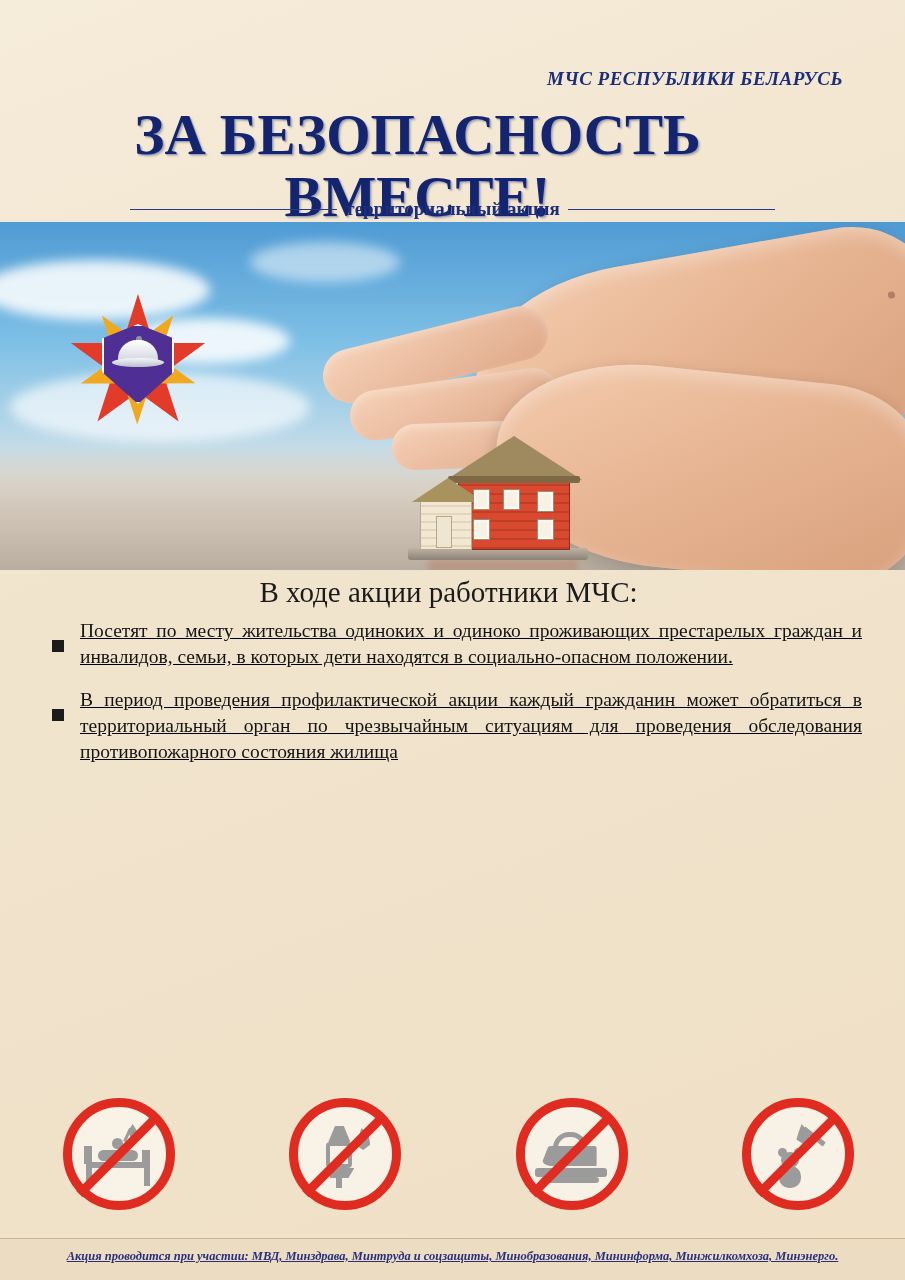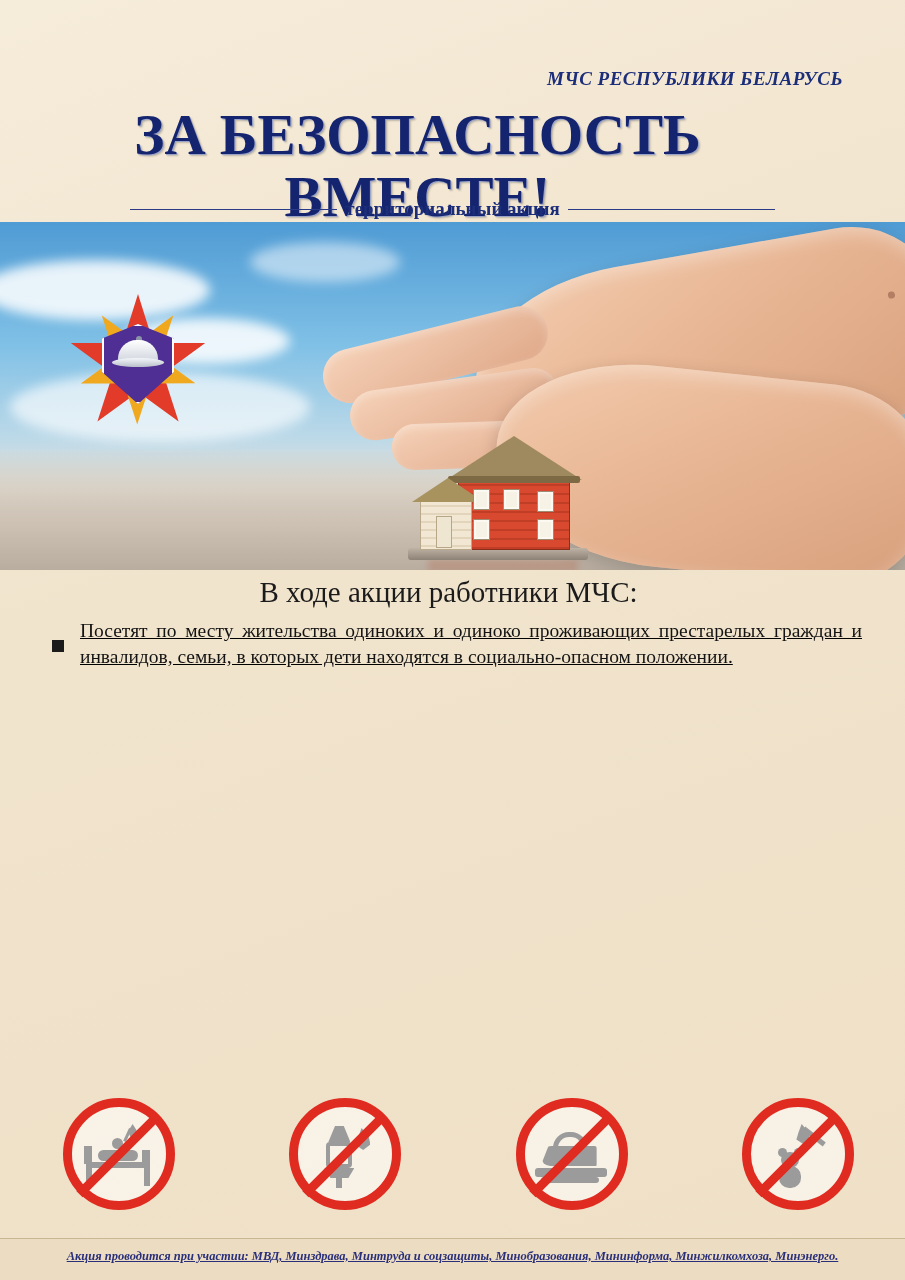--- a/index.html
+++ b/index.html
@@ -382,20 +382,24 @@
     </div>
   </div>
 
   <div class="lead">В ходе акции работники МЧС:</div>
 
   <div class="list">
     <div class="item">
       <div class="bullet"></div>
       <div class="item-text">Посетят по месту жительства одиноких и одиноко проживающих престарелых граждан и инвалидов, семьи, в которых дети находятся в социально-опасном положении.</div>
     </div>
+    <div class="item">
+      <div class="bullet"></div>
+      <div class="item-text">В период проведения профилактической акции каждый гражданин может обратиться в территориальный орган по чрезвычайным ситуациям для проведения обследования противопожарного состояния жилища</div>
+    </div>
   </div>
 
   <div class="icons">
 
     <div class="sign">
       <div class="pic">
         <div class="bed-head"></div>
         <div class="bed-foot"></div>
         <div class="bed-frame"></div>
         <div class="bed-leg-l"></div>

